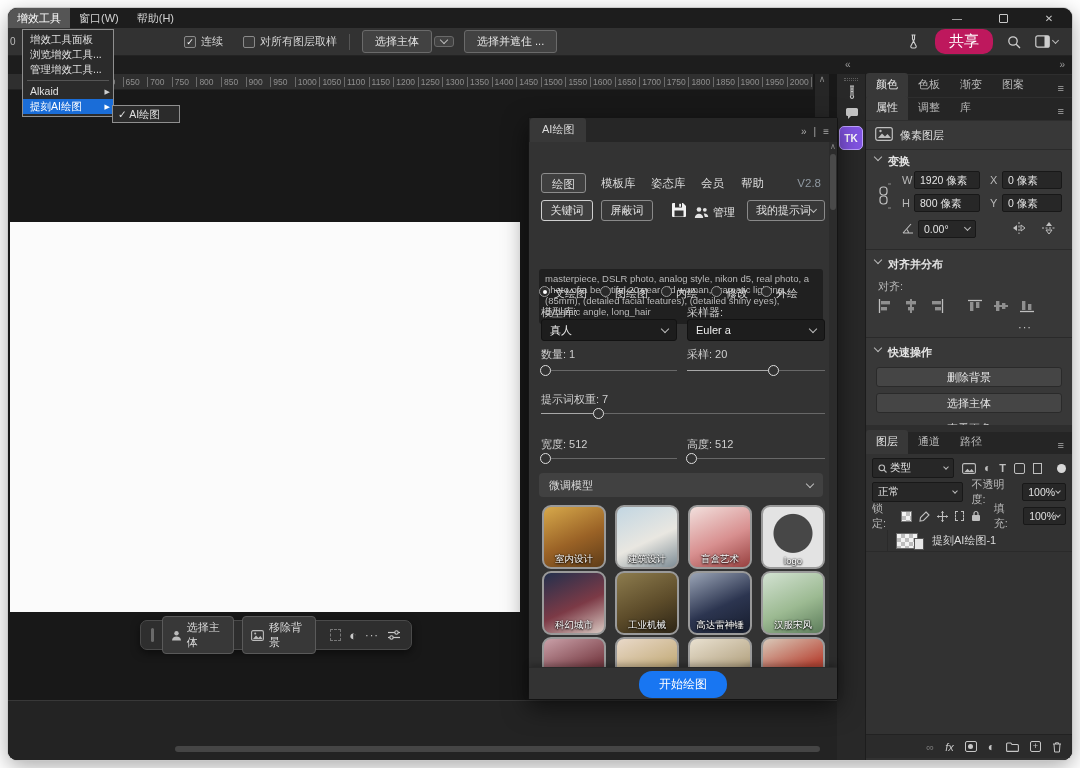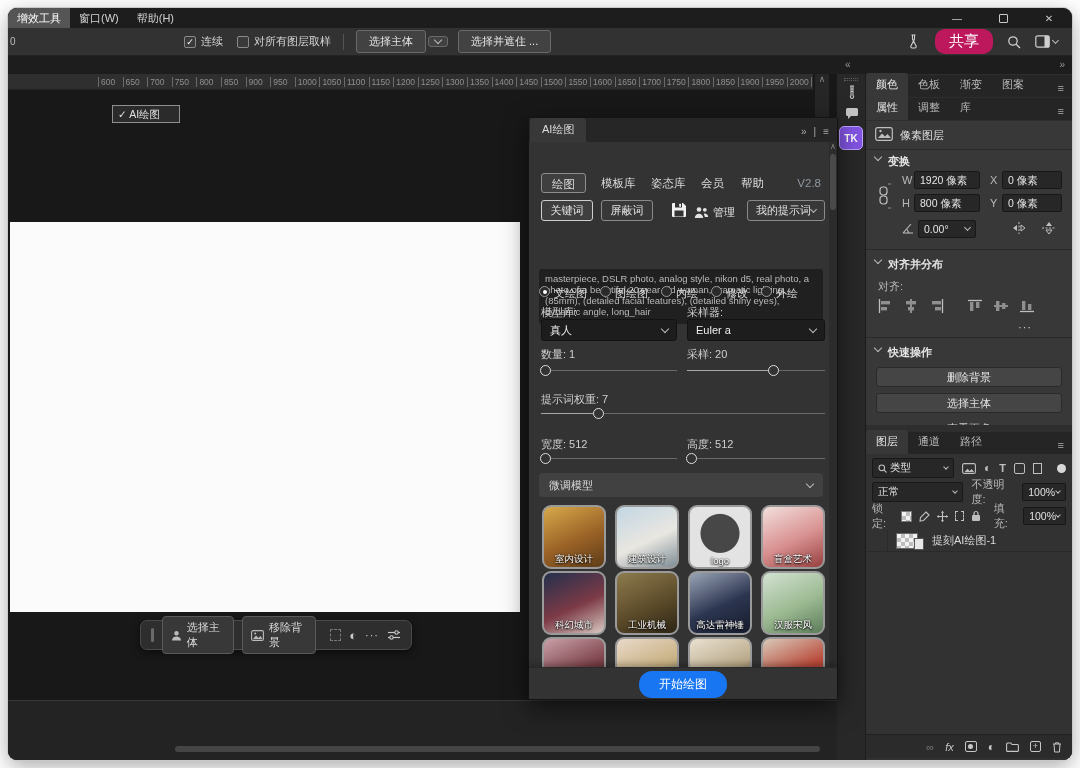--- a/index.html
+++ b/index.html
@@ -14,21 +14,21 @@
   .titlebar { position:absolute; left:0; top:0; right:0; height:20px; background:#1d1d1d; display:flex; align-items:center; }
   .menu-item { padding:3px 9px; color:#d2d2d2; font-size:11px; }
   .menu-item.active { background:#555; color:#fff; }
   .win-controls { margin-left:auto; display:flex; align-items:center; height:100%; }
   .wc { width:46px; height:100%; display:flex; align-items:center; justify-content:center; color:#c9c9c9; font-size:10px; }
   .restore-box { width:9px; height:9px; border:1px solid #c9c9c9; border-radius:1px; }
   
   .optionsbar { position:absolute; left:0; top:20px; right:0; height:28px; background:#323232; border-bottom:1px solid #232323; display:flex; align-items:center; }
   .frag { color:#bbb; font-size:10px; margin-left:2px; width:10px; }
   .cb { width:12px; height:12px; border:1px solid #8a8a8a; background:#3a3a3a; border-radius:2px; display:inline-flex; align-items:center; justify-content:center; color:#fff; font-size:9px; }
-  .cb-row { display:flex; align-items:center; gap:5px; margin-left:14px; color:#d6d6d6; }
+  .cb-row { display:flex; align-items:center; gap:5px; margin-left:20px; color:#d6d6d6; }
   .ob-divider { width:1px; height:16px; background:#555; margin:0 12px; }
   .ob-btn { background:#424242; border:1px solid #6a6a6a; border-radius:3px; color:#e6e6e6; padding:3px 12px; font-size:11px; display:inline-flex; align-items:center; gap:4px; }
   .ob-btn.dd { padding:3px 6px; margin-left:2px; }
   .ob-right { margin-left:auto; display:flex; align-items:center; gap:14px; margin-right:14px; }
   .share-pill { background:#be185d; color:#fff; border-radius:10px; padding:3px 14px; font-size:15px; }
   .chev { width:6px; height:6px; border-right:1.5px solid #bbb; border-bottom:1.5px solid #bbb; transform:rotate(45deg); display:inline-block; margin-top:-3px; }
   
   .workarea { position:absolute; left:0; top:48px; right:0; bottom:0; }
   .canvas-region { position:absolute; left:0; top:0; bottom:0; width:829px; background:#181818; }
   .tabstrip { position:absolute; left:0; top:0; right:0; height:18px; background:#1d1d1d; }
@@ -601,25 +601,25 @@
         <span class="chev"></span>
       </div>
 
       <div class="thumb-grid" id="thumb-grid">
           <div class="thumb" style="background: linear-gradient(155deg, rgb(215, 169, 75) 0%, rgb(154, 98, 38) 55%, rgb(94, 60, 24) 100%);">
             <span class="tl">室内设计</span>
           </div>
           <div class="thumb" style="background: linear-gradient(155deg, rgb(194, 214, 226) 0%, rgb(233, 231, 225) 55%, rgb(126, 141, 150) 100%);">
             <span class="tl">建筑设计</span>
           </div>
+          <div class="thumb" style="background: linear-gradient(155deg, rgb(242, 224, 221) 0%, rgb(216, 144, 144) 55%, rgb(151, 64, 63) 100%);">
+            <span class="tl">盲盒艺术</span>
+          </div>
           <div class="thumb" style="background: radial-gradient(circle at 50% 44%, rgb(71, 71, 71) 0px, rgb(71, 71, 71) 19px, rgb(227, 227, 227) 20px);">
             <span class="tl">logo</span>
-          </div>
-          <div class="thumb" style="background: linear-gradient(155deg, rgb(242, 224, 221) 0%, rgb(216, 144, 144) 55%, rgb(151, 64, 63) 100%);">
-            <span class="tl">盲盒艺术</span>
           </div>
           <div class="thumb" style="background: linear-gradient(155deg, rgb(35, 48, 77) 0%, rgb(124, 58, 70) 55%, rgb(217, 201, 194) 100%);">
             <span class="tl">科幻城市</span>
           </div>
           <div class="thumb" style="background: linear-gradient(155deg, rgb(141, 124, 78) 0%, rgb(93, 76, 42) 55%, rgb(44, 36, 21) 100%);">
             <span class="tl">工业机械</span>
           </div>
           <div class="thumb" style="background: linear-gradient(155deg, rgb(154, 164, 182) 0%, rgb(44, 53, 80) 55%, rgb(22, 28, 44) 100%);">
             <span class="tl">高达雷神锤</span>
           </div>
@@ -635,20 +635,34 @@
       <div class="ai-scroll">
         <span class="up">∧</span>
         <span class="thumbv"></span>
       </div>
     </div>
     <div class="ai-footer">
       <button class="start-btn">开始绘图</button>
     </div>
   </div>
 
+  <div class="dropdown">
+    <div class="dd-item">增效工具面板</div>
+    <div class="dd-item">浏览增效工具...</div>
+    <div class="dd-item">管理增效工具...</div>
+    <div class="dd-sep"></div>
+    <div class="dd-item">
+      <span>Alkaid</span>
+      <span class="arr">▶</span>
+    </div>
+    <div class="dd-item hl">
+      <span>提刻AI绘图</span>
+      <span class="arr" style="color:#fff;">▶</span>
+    </div>
+  </div>
   <div class="flyout">
     <div class="fly-item">
       <span>✓</span>
       <span>AI绘图</span>
     </div>
   </div>
 
 </div>
 
 </body></html>

